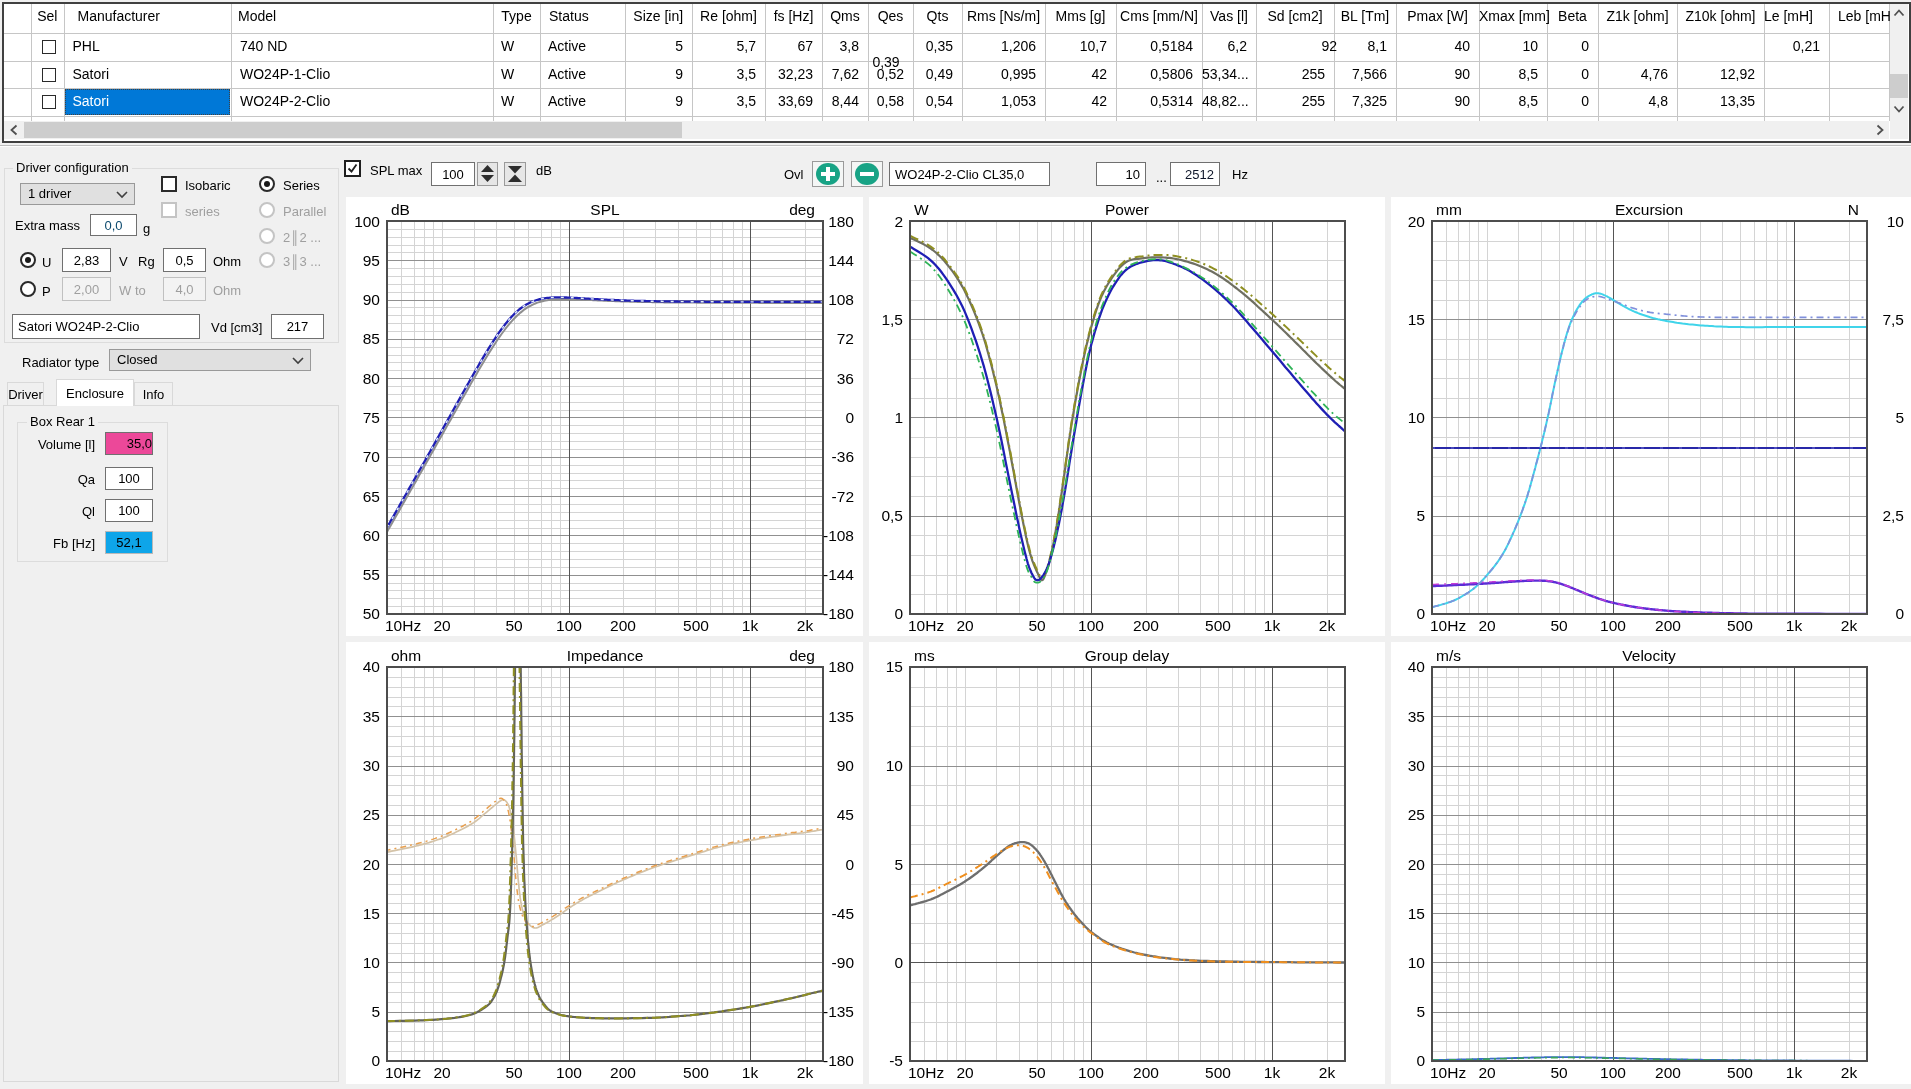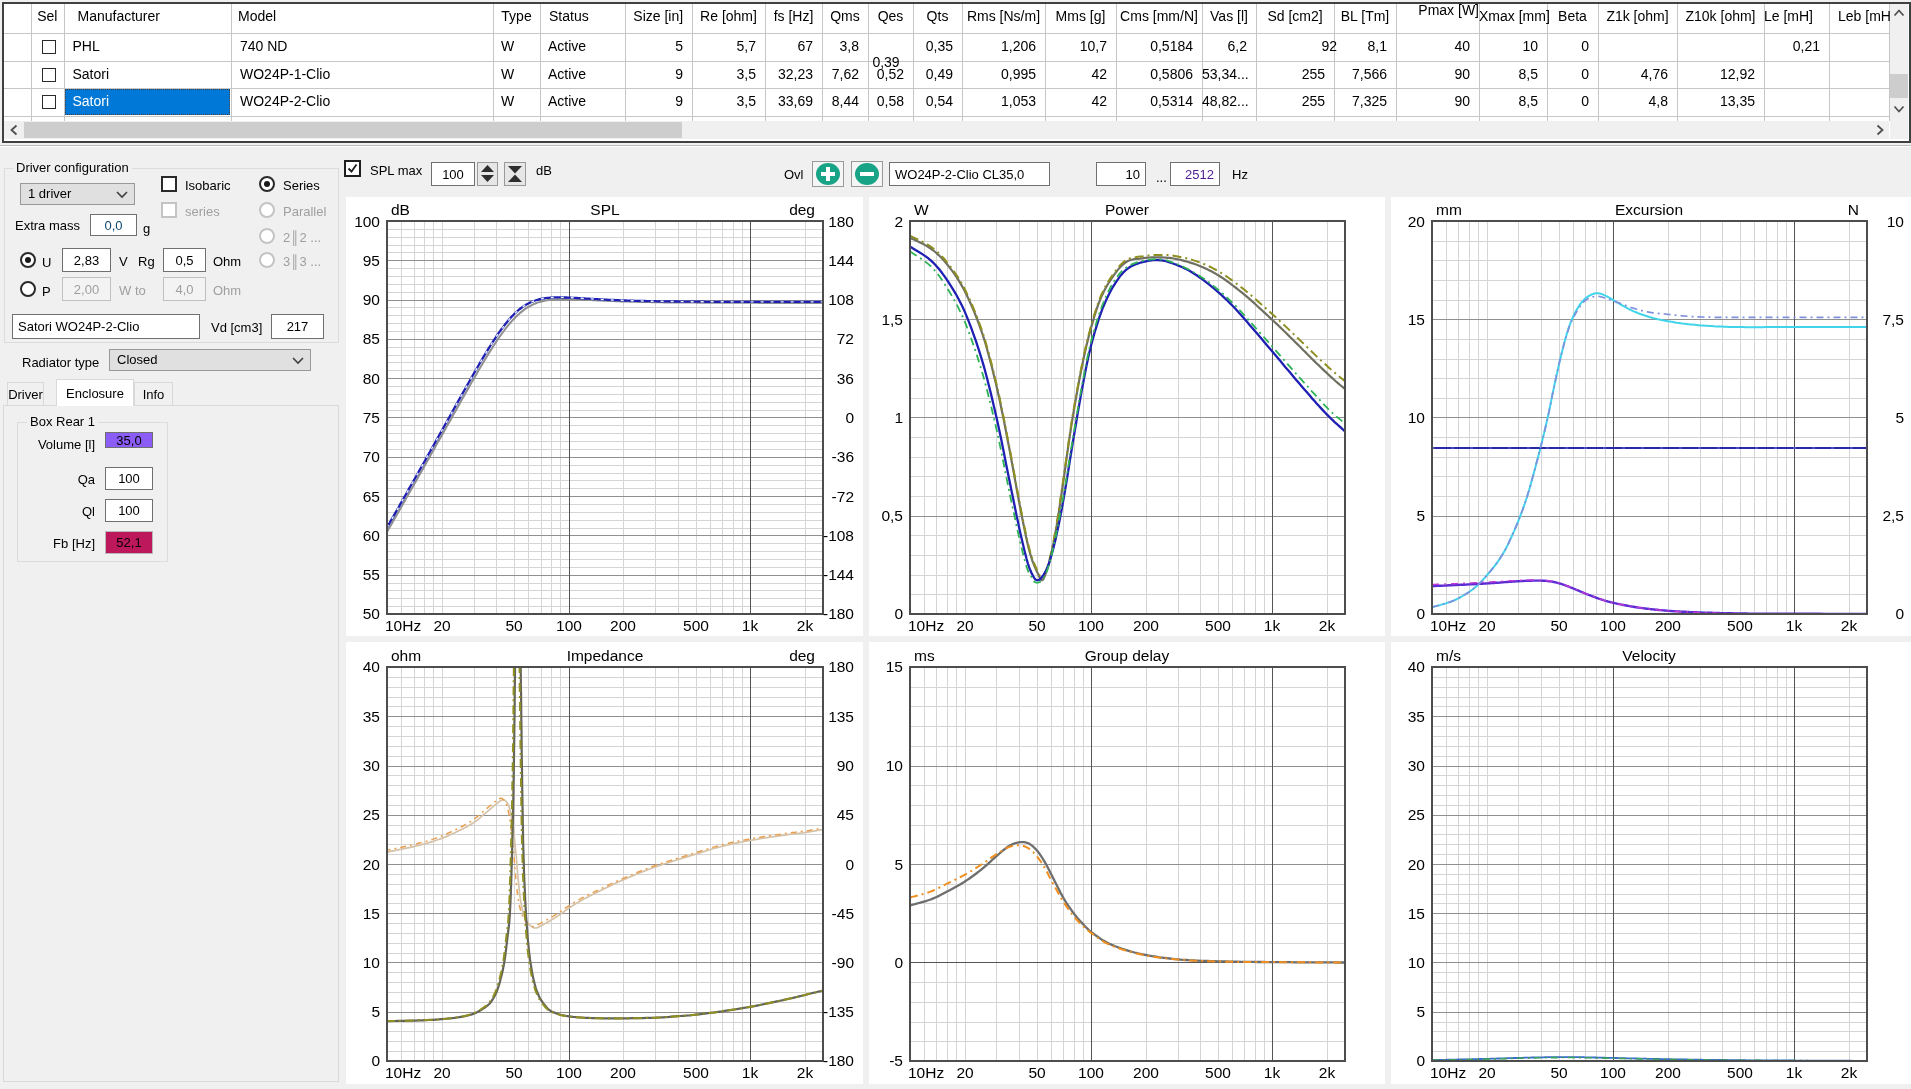--- a/index.html
+++ b/index.html
@@ -50,21 +50,21 @@
 <div class="tc" style="position:absolute;top:7.5px;left:765px;width:57px;text-align:center">fs [Hz]</div>
 <div class="tc" style="position:absolute;top:7.5px;left:822px;width:46px;text-align:center">Qms</div>
 <div class="tc" style="position:absolute;top:7.5px;left:868px;width:45px;text-align:center">Qes</div>
 <div class="tc" style="position:absolute;top:7.5px;left:913px;width:49px;text-align:center">Qts</div>
 <div class="tc" style="position:absolute;top:7.5px;left:962px;width:83px;text-align:center">Rms [Ns/m]</div>
 <div class="tc" style="position:absolute;top:7.5px;left:1045px;width:71px;text-align:center">Mms [g]</div>
 <div class="tc" style="position:absolute;top:7.5px;left:1116px;width:86px;text-align:center">Cms [mm/N]</div>
 <div class="tc" style="position:absolute;top:7.5px;left:1202px;width:54px;text-align:center">Vas [l]</div>
 <div class="tc" style="position:absolute;top:7.5px;left:1256px;width:78px;text-align:center">Sd [cm2]</div>
 <div class="tc" style="position:absolute;top:7.5px;left:1334px;width:62px;text-align:center">BL [Tm]</div>
-<div class="tc" style="position:absolute;top:2px;left:1396px;width:83px;text-align:right">Pmax [W]</div>
+<div class="tc" style="position:absolute;top:8px;left:1396px;width:83px;text-align:center">Pmax [W]</div>
 <div class="tc" style="position:absolute;top:7.5px;left:1479px;width:68px;text-align:center">Xmax [mm]</div>
 <div class="tc" style="position:absolute;top:7.5px;left:1547px;width:51px;text-align:center">Beta</div>
 <div class="tc" style="position:absolute;top:7.5px;left:1598px;width:79px;text-align:center">Z1k [ohm]</div>
 <div class="tc" style="position:absolute;top:7.5px;left:1677px;width:87px;text-align:center">Z10k [ohm]</div>
 <div class="tc" style="position:absolute;top:7.5px;left:1764px;width:65px;text-align:left">Le [mH]</div>
 <div class="tc" style="position:absolute;top:7.5px;left:1838px;width:51px;text-align:left">Leb [mH</div>
 <div class="tc" style="position:absolute;top:38px;left:72.5px;width:158.5px;text-align:left">PHL</div>
 <div class="tc" style="position:absolute;top:38px;left:240px;width:253px;text-align:left">740 ND</div>
 <div class="tc" style="position:absolute;top:38px;left:501px;width:39px;text-align:left">W</div>
 <div class="tc" style="position:absolute;top:38px;left:548px;width:76.5px;text-align:left">Active</div>
@@ -221,33 +221,33 @@
       <polyline points="1,1 6,6 11,1" fill="none" stroke="#404040" stroke-width="1.6"></polyline>
     </svg>
   </div>
 <div style="position:absolute;left:3px;top:405px;width:336px;height:677px;background:#f0f0f0;border:1px solid #d9d9d9;box-sizing:border-box"></div>
 <div class="ui" style="position:absolute;left:7px;top:382px;width:37px;height:23px;background:#f0f0f0;border:1px solid #d9d9d9;border-bottom:none;text-align:center;padding-top:4px;box-sizing:border-box">Driver</div>
 <div class="ui" style="position:absolute;left:134px;top:382px;width:39px;height:23px;background:#f0f0f0;border:1px solid #d9d9d9;border-bottom:none;text-align:center;padding-top:4px;box-sizing:border-box">Info</div>
 <div class="ui" style="position:absolute;left:56px;top:379px;width:78px;height:27px;background:#fff;border:1px solid #d9d9d9;border-bottom:none;text-align:center;padding-top:6px;box-sizing:border-box;z-index:2">Enclosure</div>
 <div style="position:absolute;left:17px;top:422px;width:149px;height:138px;border:1px solid #dcdcdc"></div>
 <div class="ui" style="position:absolute;left:27px;top:414px;background:#f0f0f0;padding:0 3px">Box Rear 1</div>
 <div class="ui" style="position:absolute;left:17px;top:437px;width:78px;text-align:right">Volume [l]</div>
-<div style="position:absolute;left:105px;top:432px;width:48px;height:16px;background:#8b5cf6;border:1px solid #707070;box-sizing:border-box;display:flex;align-items:center;justify-content:center">
+<div style="position:absolute;left:105px;top:432px;width:48px;height:23px;background:#ec4899;border:1px solid #707070;box-sizing:border-box;display:flex;align-items:center;justify-content:flex-end">
     <span class="ui" style="color:#000">35,0</span>
   </div>
 <div class="ui" style="position:absolute;left:17px;top:472px;width:78px;text-align:right">Qa</div>
 <div style="position:absolute;left:105px;top:467px;width:48px;height:23px;background:#fff;border:1px solid #707070;box-sizing:border-box;display:flex;align-items:center;justify-content:center">
     <span class="ui" style="color:#000">100</span>
   </div>
 <div class="ui" style="position:absolute;left:17px;top:504px;width:78px;text-align:right">Ql</div>
 <div style="position:absolute;left:105px;top:499px;width:48px;height:23px;background:#fff;border:1px solid #707070;box-sizing:border-box;display:flex;align-items:center;justify-content:center">
     <span class="ui" style="color:#000">100</span>
   </div>
 <div class="ui" style="position:absolute;left:17px;top:536px;width:78px;text-align:right">Fb [Hz]</div>
-<div style="position:absolute;left:105px;top:531px;width:48px;height:23px;background:#be185d;border:1px solid #b9b9b9;box-sizing:border-box;display:flex;align-items:center;justify-content:center">
+<div style="position:absolute;left:105px;top:531px;width:48px;height:23px;background:#0ea5e9;border:1px solid #b9b9b9;box-sizing:border-box;display:flex;align-items:center;justify-content:center">
     <span class="ui" style="color:#000">52,1</span>
   </div>
 <div style="position:absolute;left:344px;top:160px;width:17px;height:17px;border:2px solid #1f1f1f;background:#fff;box-sizing:border-box">
     <svg width="13" height="13" style="position:absolute;left:0px;top:0px">
       <polyline points="2.5,6.5 5.5,9.5 10.5,2.5" fill="none" stroke="#1f1f1f" stroke-width="1.8"></polyline>
     </svg>
   </div>
 <div class="ui" style="position:absolute;left:370px;top:163px">SPL max</div>
 <div style="position:absolute;left:431px;top:162px;width:44px;height:24px;background:#fff;border:1px solid #707070;box-sizing:border-box;display:flex;align-items:center;justify-content:center">
     <span class="ui" style="color:#000">100</span>
@@ -276,21 +276,21 @@
     </div>
   </div>
 <div style="position:absolute;left:889px;top:162px;width:161px;height:24px;background:#fff;border:1px solid #707070;box-sizing:border-box;padding:0 5px;display:flex;align-items:center;justify-content:flex-start">
     <span class="ui" style="color:#000">WO24P-2-Clio CL35,0</span>
   </div>
 <div style="position:absolute;left:1096px;top:162px;width:50px;height:24px;background:#fff;border:1px solid #707070;box-sizing:border-box;padding:0 5px;display:flex;align-items:center;justify-content:flex-end">
     <span class="ui" style="color:#000">10</span>
   </div>
 <div class="ui" style="position:absolute;left:1156px;top:170px">...</div>
 <div style="position:absolute;left:1170px;top:162px;width:50px;height:24px;background:#fff;border:1px solid #707070;box-sizing:border-box;padding:0 5px;display:flex;align-items:center;justify-content:flex-end">
-    <span class="ui" style="color:#4c1d95">2512</span>
+    <span class="ui" style="color:#0f172a">2512</span>
   </div>
 <div class="ui" style="position:absolute;left:1232px;top:167px">Hz</div>
 <svg style="position:absolute;left:346px;top:197px" width="517" height="439" viewBox="0 0 517 439">
     <rect x="0" y="0" width="517" height="439" fill="#ffffff"></rect>
     <g stroke="#d4d4d4" stroke-width="1" shape-rendering="crispEdges">
       <line x1="41" y1="409.5" x2="477" y2="409.5"></line>
       <line x1="41" y1="401.5" x2="477" y2="401.5"></line>
       <line x1="41" y1="393.5" x2="477" y2="393.5"></line>
       <line x1="41" y1="386.5" x2="477" y2="386.5"></line>
       <line x1="41" y1="370.5" x2="477" y2="370.5"></line>

